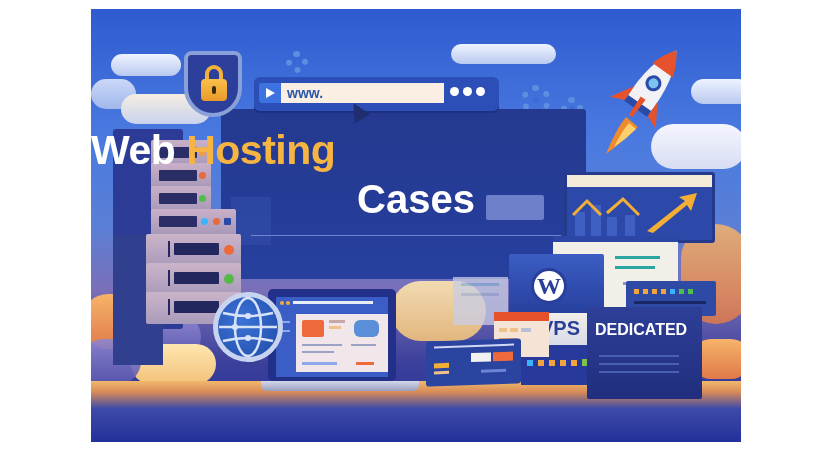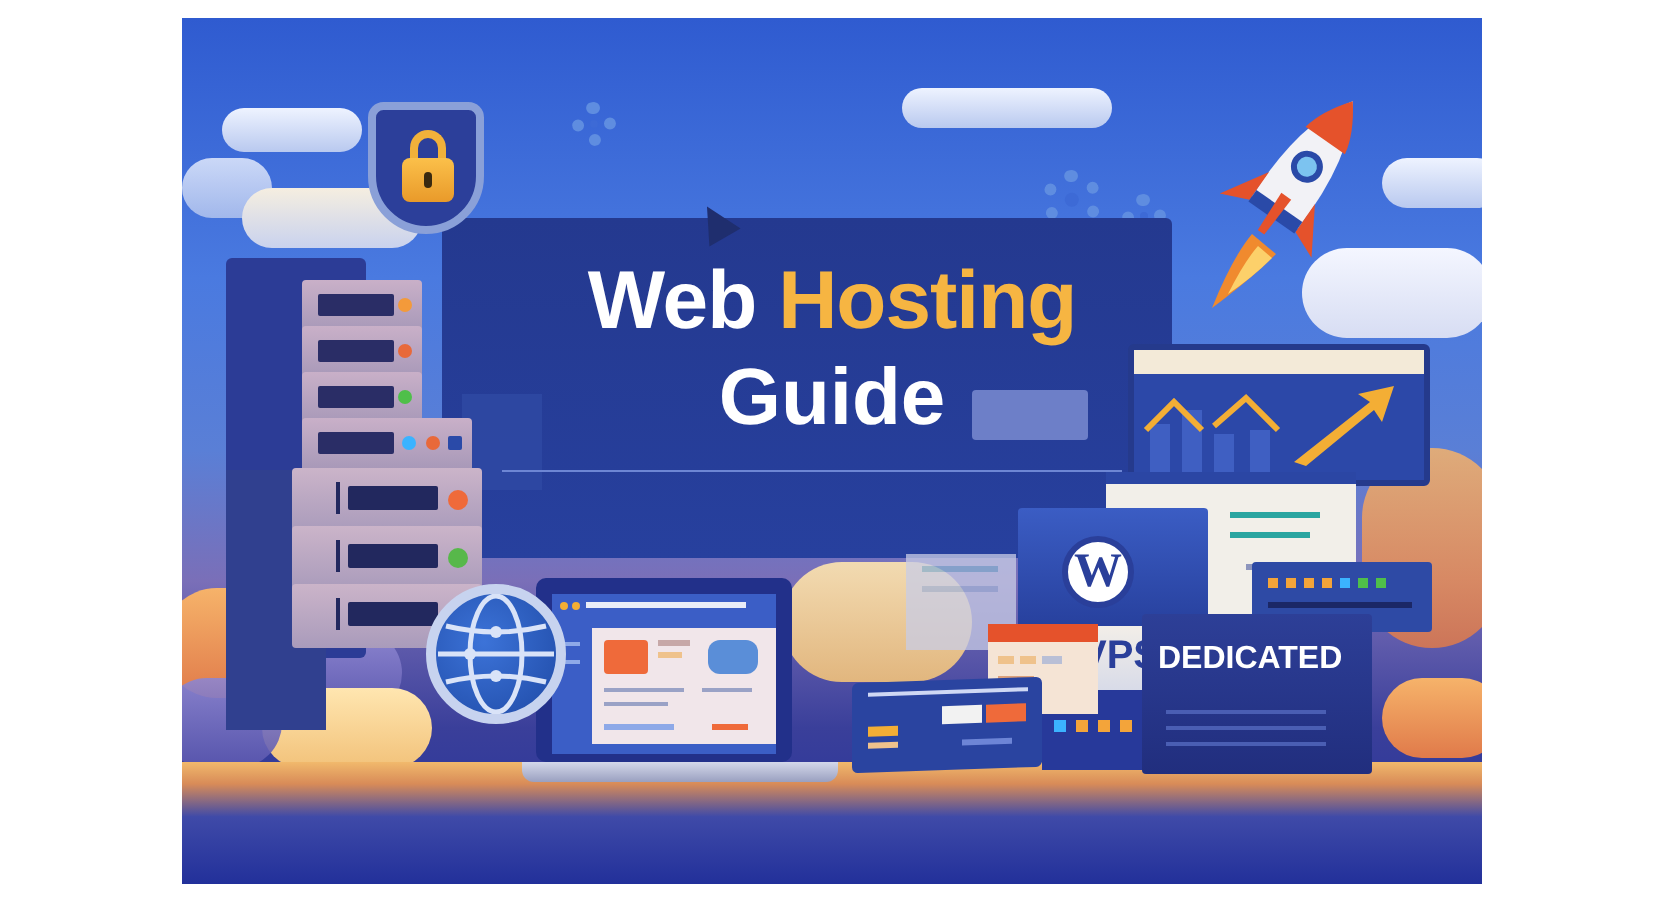--- a/index.html
+++ b/index.html
@@ -9,21 +9,21 @@
   .abs{position:absolute;}
   .cloud{position:absolute;border-radius:50px;}
   .cloud-light{background:linear-gradient(180deg,#eef3ff,#b9c9ef);}
   .cloud-warm{background:linear-gradient(180deg,#f6b36a,#e07a4a);}
   .cloud-purple{background:linear-gradient(180deg,#8e86d0,#5a57ae);}
   .cloud-cream{background:linear-gradient(180deg,#ffe6b0,#f2c27a);}
   .gear{position:absolute;border-radius:50%;border:6px dotted #5f8de0;box-sizing:border-box;}
   .gear::after{content:"";position:absolute;left:50%;top:50%;width:40%;height:40%;transform:translate(-50%,-50%);border-radius:50%;background:#3d6ad6;}
   
   .title-panel{position:absolute;left:130px;top:100px;width:365px;height:170px;background:linear-gradient(180deg,#24398f,#27409e);border-radius:3px;}
-  .title-line1{position:absolute;left:0;width:100%;top:118px;text-align:center;font-weight:bold;font-size:41px;letter-spacing:-0.5px;color:#ffffff;white-space:nowrap;}
+  .title-line1{position:absolute;left:0;width:100%;top:118px;text-align:left;font-weight:bold;font-size:41px;letter-spacing:-0.5px;color:#ffffff;white-space:nowrap;}
   .title-line1 .hl{color:#f6b542;}
   .title-line2{position:absolute;left:0;width:100%;top:168px;text-align:center;font-weight:bold;font-size:40px;color:#ffffff;}
   .subtitle{position:absolute;left:0;width:100%;top:233px;text-align:center;font-weight:bold;font-size:15px;color:#ffffff;}
   .divider{position:absolute;left:160px;top:226px;width:310px;height:1px;background:#6d86d4;}
   
   .browser{position:absolute;left:163px;top:68px;width:245px;height:34px;background:#2b4fb7;border-radius:6px;box-shadow:0 2px 0 #1c2f80;}
   .browser .play{position:absolute;left:5px;top:6px;width:22px;height:20px;background:#3d73e0;border-radius:3px 0 0 3px;}
   .browser .play::after{content:"";position:absolute;left:7px;top:5px;border-left:9px solid #ffffff;border-top:5px solid transparent;border-bottom:5px solid transparent;}
   .browser .url{position:absolute;left:27px;top:6px;width:163px;height:20px;background:#fbefe4;}
   .browser .url span{position:absolute;left:6px;top:2px;font-weight:bold;font-size:14px;color:#2e57a8;}
@@ -54,21 +54,21 @@
   .laptop-page{position:absolute;left:20px;top:17px;width:92px;height:58px;background:#f1e6ea;}
   .laptop-base{position:absolute;left:170px;top:372px;width:158px;height:10px;background:linear-gradient(180deg,#d4d8ea,#9aa0c0);border-radius:0 0 6px 6px;}
   
   .chart-win{position:absolute;left:473px;top:163px;width:145px;height:65px;background:#2c48a8;border:3px solid #253a8c;border-radius:3px;}
   .chart-win .bar{position:absolute;left:0;top:0;width:100%;height:12px;background:#f3ead8;}
   .wp-box{position:absolute;left:418px;top:245px;width:95px;height:60px;background:linear-gradient(180deg,#3b5dc4,#27409d);border-radius:2px;}
   .wp-logo{position:absolute;left:22px;top:14px;width:36px;height:36px;border-radius:50%;background:#ffffff;border:3px solid #2a3f9a;box-sizing:border-box;text-align:center;font-family:"Liberation Serif",serif;font-weight:bold;font-size:24px;line-height:30px;color:#2a3f9a;}
   .vps-box{position:absolute;left:415px;top:304px;width:105px;height:32px;background:linear-gradient(180deg,#f2eee8,#d8dbe8);}
   .vps-box span{position:absolute;left:34px;top:4px;font-weight:bold;font-size:20px;color:#2a3f9a;}
   .vps-base{position:absolute;left:430px;top:336px;width:85px;height:40px;background:#27399a;}
-  .ded-box{position:absolute;left:480px;top:298px;width:115px;height:80px;background:linear-gradient(180deg,#2d3f97,#212e7e);border-radius:2px;text-align:center;}
+  .ded-box{position:absolute;left:496px;top:298px;width:115px;height:92px;background:linear-gradient(180deg,#2d3f97,#212e7e);border-radius:2px;text-align:center;}
   .ded-box span{position:absolute;left:8px;top:14px;font-weight:bold;font-size:16px;color:#ffffff;}
   .ded-box .ln{position:absolute;left:12px;height:2px;width:80px;background:#4a5eb3;}
   .right-server{position:absolute;left:535px;top:272px;width:90px;height:35px;background:#2e4aa5;border-radius:2px;}
   .card{position:absolute;left:335px;top:331px;width:95px;height:45px;background:#2a44a0;border-radius:3px;transform:skewY(-2deg);}
   .orange-win{position:absolute;left:403px;top:303px;width:55px;height:45px;background:#f5e4d5;}
   .orange-win .top{position:absolute;left:0;top:0;width:100%;height:9px;background:#e5522b;}
   .ground{position:absolute;left:0;top:372px;width:650px;height:61px;background:linear-gradient(180deg,#f1b96c 0%,#d88b58 18%,#3f4aa8 45%,#22309a 100%);}
   .rocket{position:absolute;left:505px;top:30px;}
 </style>
 </head>
@@ -134,27 +134,34 @@
       <div class="led" style="left:78px;background:#ef6a3a;"></div>
   </div>
 
   <div class="shield">
     <div class="lock-shackle"></div>
     <div class="lock-body">
       <div class="keyhole"></div>
     </div>
   </div>
 
+  <div class="browser">
+    <div class="play"></div>
+    <div class="url">
+      <span>www.</span>
+    </div>
+    <div class="dots"><i></i><i></i><i></i></div>
+  </div>
   <div class="cursor"></div>
 
   <div class="title-line1">
     <span>Web</span>
     <span class="hl">Hosting</span>
   </div>
-  <div class="title-line2">Guide</div>
+  <div class="title-line2">Cases</div>
   <div class="divider"></div>
 
   <svg class="rocket" width="90" height="120" viewBox="0 0 90 120">
     <path d="M10 115 Q20 90 30 78 L42 88 Q30 100 10 115Z" fill="#f08a2e"></path>
     <path d="M18 108 Q26 92 33 84 L40 90 Q30 100 18 108Z" fill="#fcd06a"></path>
     <g transform="rotate(35 50 55)">
       <path d="M50 2 Q66 25 64 70 L36 70 Q34 25 50 2Z" fill="#f2f2f6"></path>
       <path d="M50 2 Q60 15 62 26 L38 26 Q40 15 50 2Z" fill="#e5522b"></path>
       <circle cx="50" cy="42" r="8" fill="#2a4aa8"></circle>
       <circle cx="50" cy="42" r="5" fill="#7cc3f0"></circle>

